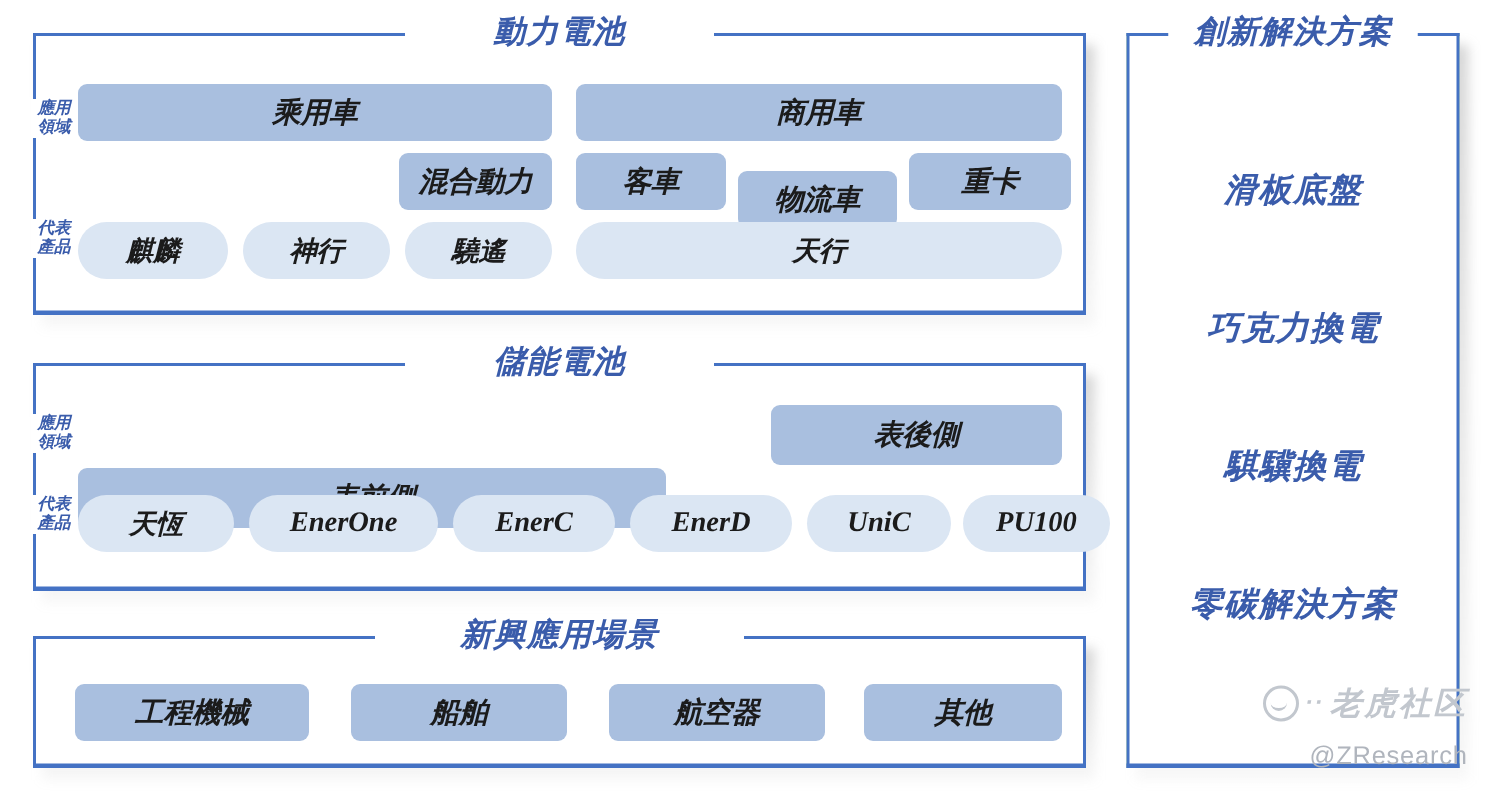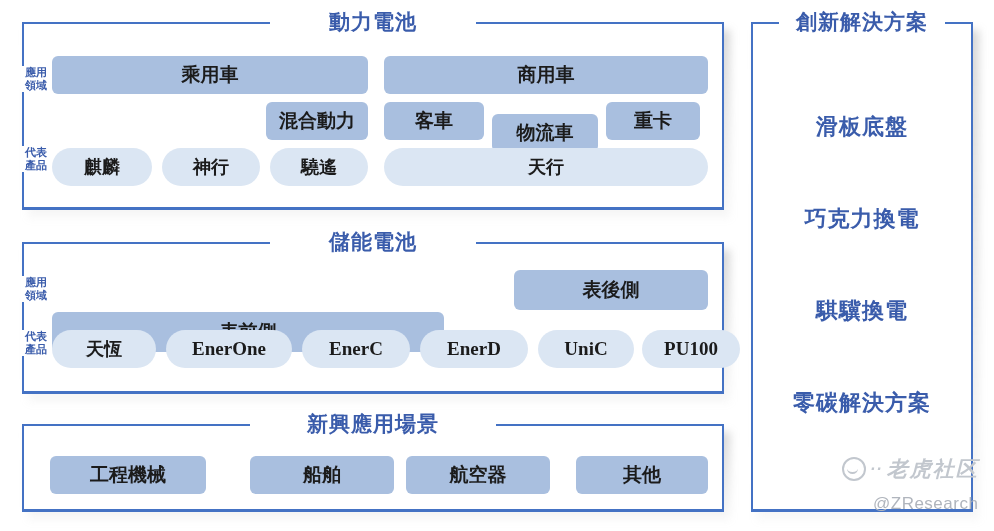--- a/index.html
+++ b/index.html
@@ -13,20 +13,21 @@
     position: relative;
     overflow: hidden;
     font-family: "Liberation Sans", "DejaVu Sans", sans-serif;
   }
 
   
   .panel {
     position: absolute;
     background: #84cc16;
     box-sizing: border-box;
+    font-style: italic;
   }
   
   .panel .shade {
     position: absolute;
     left: 6px; top: 8px; right: -6px; bottom: -8px;
     background: linear-gradient(180deg, rgba(120,120,120,0.30), rgba(160,160,160,0.08));
     filter: blur(4px);
     z-index: 0;
   }
   .panel .face {
@@ -185,21 +186,21 @@
     <span>代表</span>
     <span>產品</span>
   </div>
 
   <div class="box mid" style="left:30px; top:34px; width:316px; height:38px;">乘用車</div>
   <div class="box mid" style="left:362px; top:34px; width:324px; height:38px;">商用車</div>
 
   <div class="box mid" style="left:244px; top:80px; width:102px; height:38px;">混合動力</div>
   <div class="box mid" style="left:362px; top:80px; width:100px; height:38px;">客車</div>
   <div class="box mid" style="left:470px; top:80px; width:106px; height:38px;margin-top:12px;">物流車</div>
-  <div class="box mid" style="left:584px; top:80px; width:94px; height:38px;">重卡</div>
+  <div class="box mid" style="left:584px; top:80px; width:108px; height:38px;">重卡</div>
 
   <div class="box light" style="left:30px; top:126px; width:100px; height:38px;">麒麟</div>
   <div class="box light" style="left:140px; top:126px; width:98px; height:38px;">神行</div>
   <div class="box light" style="left:248px; top:126px; width:98px; height:38px;">驍遙</div>
   <div class="box light" style="left:362px; top:126px; width:324px; height:38px;">天行</div>
 </div>
 
 <div class="panel" style="left:22px; top:242px; width:702px; height:152px;">
   <div class="shade"></div>
   <div class="face"></div>
@@ -238,21 +239,21 @@
 
   <div class="fr fr-left"></div>
   <div class="fr fr-right"></div>
   <div class="fr fr-bot"></div>
   <div class="fr fr-top-l" style="width:228px;"></div>
   <div class="fr fr-top-r" style="width:228px;"></div>
 
   <div class="panel-title" style="left:228px; width:246px;">新興應用場景</div>
 
   <div class="box mid" style="left:28px; top:32px; width:156px; height:38px;">工程機械</div>
-  <div class="box mid" style="left:212px; top:32px; width:144px; height:38px;margin-left:16px;">船舶</div>
+  <div class="box mid" style="left:212px; top:32px; width:144px; height:38px;">船舶</div>
   <div class="box mid" style="left:384px; top:32px; width:144px; height:38px;">航空器</div>
   <div class="box mid" style="left:554px; top:32px; width:132px; height:38px;">其他</div>
 </div>
 
 <div class="panel" style="left:751px; top:22px; width:222px; height:490px;">
   <div class="shade"></div>
   <div class="face"></div>
 
   <div class="fr fr-left"></div>
   <div class="fr fr-right"></div>

